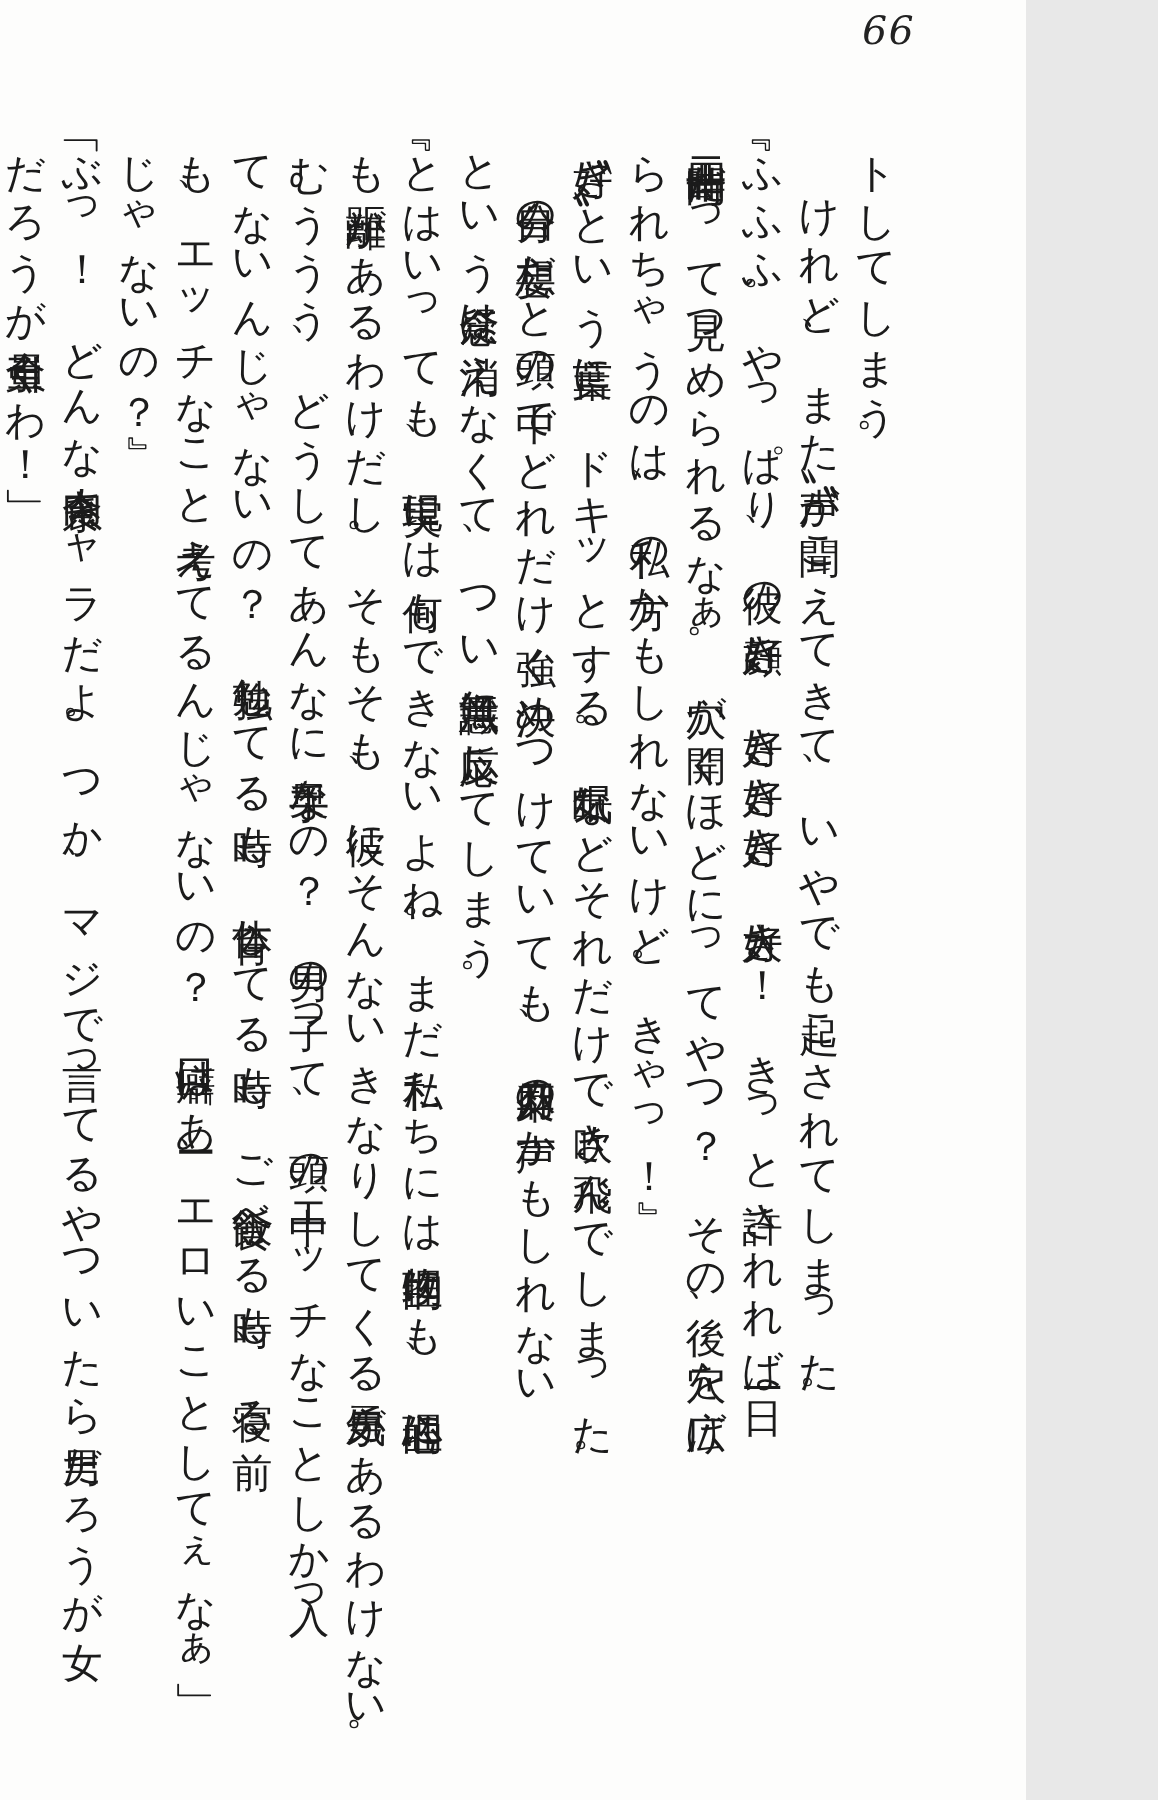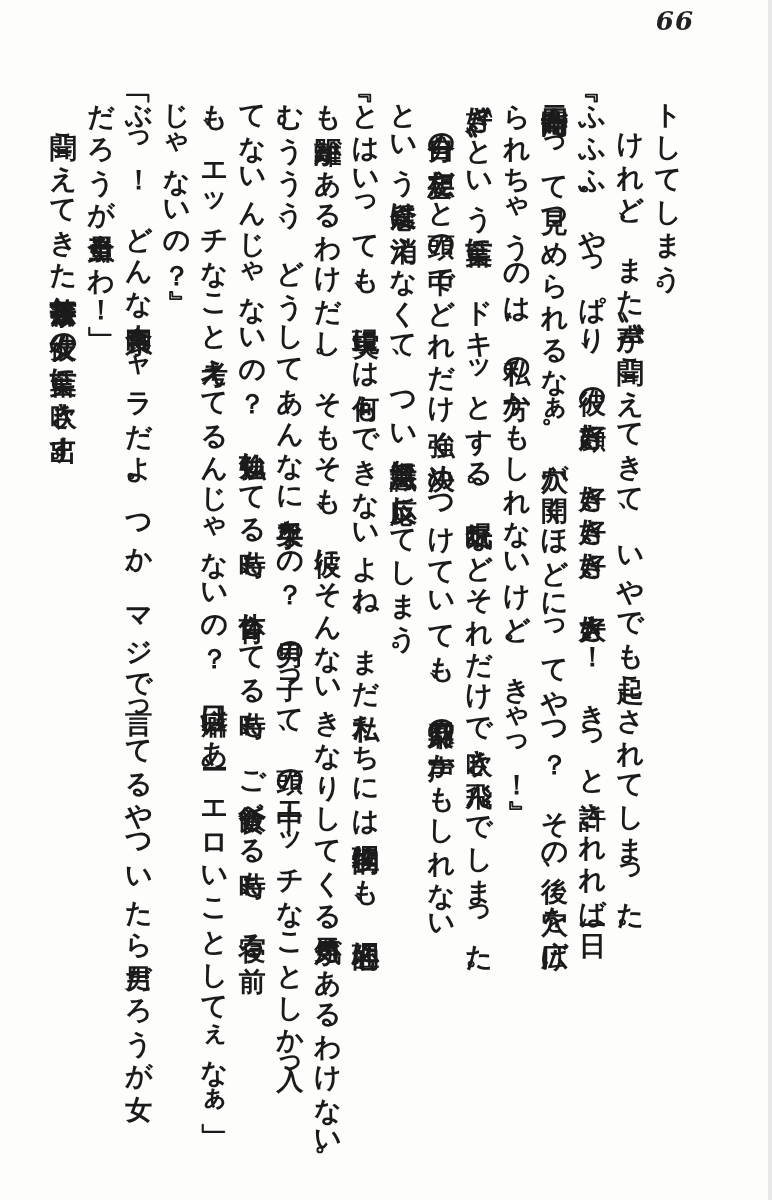--- a/index.html
+++ b/index.html
@@ -2,27 +2,26 @@
 <html lang="ja"><head>
 <meta charset="utf-8">
 <style>
   html, body {
     margin: 0;
     padding: 0;
     background: #e8e8e8;
   }
   .page {
     position: relative;
-    width: 768px;
+    width: 684px;
     height: 1200px;
     background: #fdfdfc;
     overflow: hidden;
     font-family: "Liberation Serif", "DejaVu Serif", serif;
     color: #1b1b1b;
-    font-weight: bold;
   }
   .page-number {
     position: absolute;
     top: 6px;
     right: 74px;
     font-size: 26px;
     font-style: italic;
     font-family: "DejaVu Serif", "Liberation Serif", serif;
     color: #222;
     letter-spacing: 1px;

